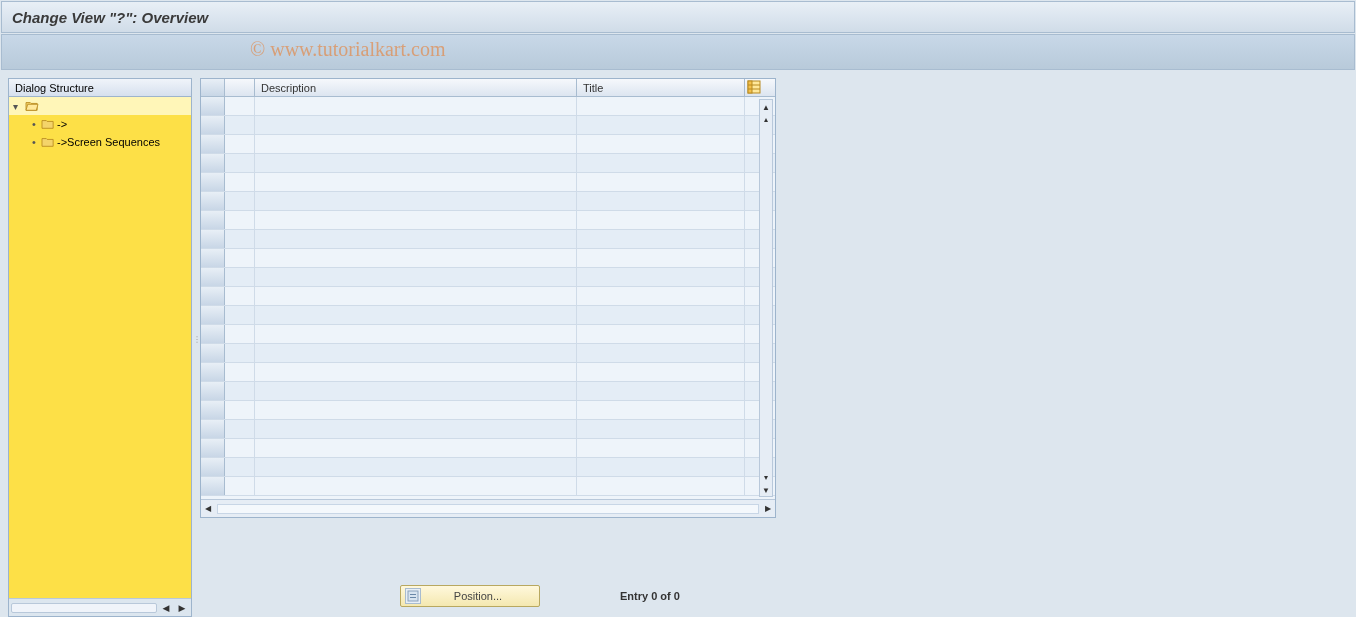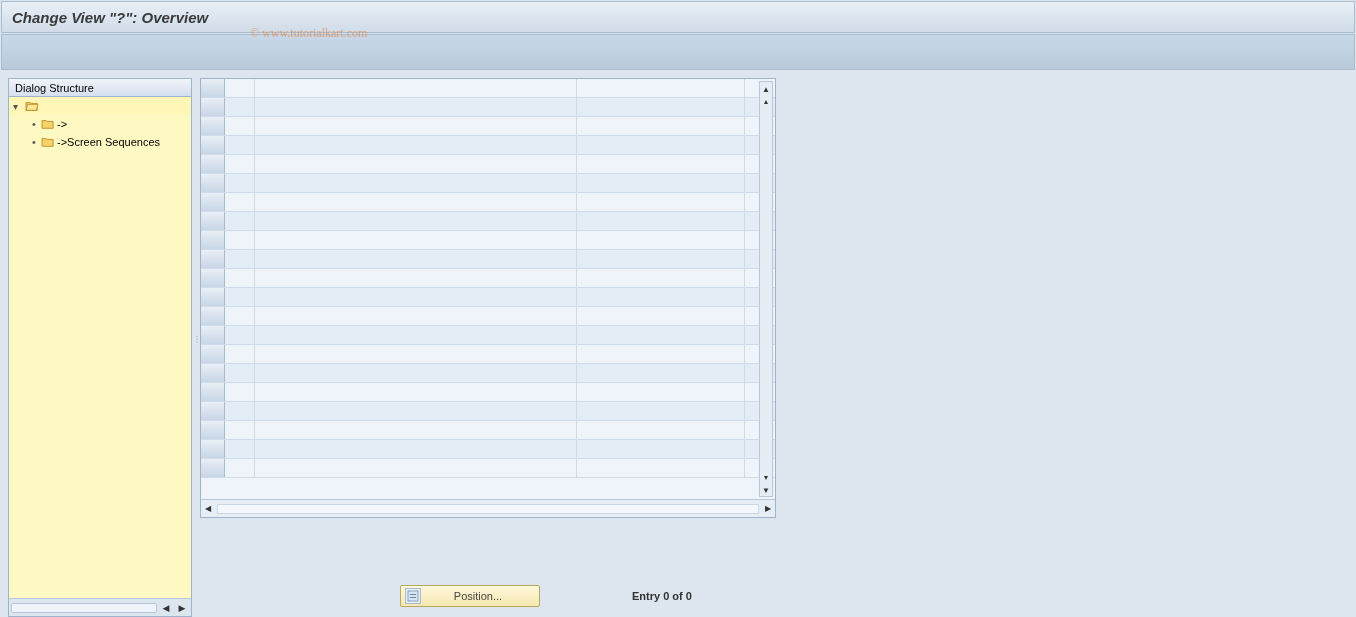--- a/index.html
+++ b/index.html
@@ -31,21 +31,21 @@
     .work-area {
       display: flex;
       position: absolute;
       top: 78px; left: 0; right: 0; bottom: 0;
     }
     
     .tree-panel {
       width: 184px;
       margin-left: 8px;
       border: 1px solid #9db4cc;
-      background: #fef9c3;
+      background: #fde047;
       display:flex; flex-direction:column;
       position:relative;
     }
     .tree-header {
       background: linear-gradient(to bottom, #f0f4fa, #d6e0ee);
       border-bottom: 1px solid #9db4cc;
       padding: 3px 6px;
       height: 18px;
       font-size:11px;
     }
@@ -108,37 +108,37 @@
       background:#e6edf5;border:1px solid #b8c8da;display:flex;flex-direction:column;align-items:center;}
     .grid-vscroll .vbtn{width:12px;height:12px;display:flex;align-items:center;justify-content:center;font-size:8px;color:#333;}
     .grid-vscroll .vbtn.top{margin-top:1px;}
     .grid-vscroll .vbtn.bottom{margin-top:auto;margin-bottom:1px;}
     .grid-hscroll{height:18px;background:#e6edf5;border-top:1px solid #b8c8da;display:flex;align-items:center;}
     .grid-hscroll .hbtn{width:14px;height:14px;display:flex;align-items:center;justify-content:center;font-size:8px;color:#333;}
     .grid-hscroll .track{flex:1;height:10px;background:#f4f8fc;border:1px solid #c8d6e6;margin:0 2px;}
     .cfg-icon svg{width:14px;height:14px;}
     .bottom-bar{
       position:absolute; left:2px; top:506px; width:576px; height:24px;
-      display:flex; align-items:center; gap:32px;
+      display:flex; align-items:center; gap:20px;
     }
     .pos-btn{
       display:flex;align-items:center;gap:6px;
       background:linear-gradient(to bottom,#fff8dc,#f4e8b0);
       border:1px solid #b8a860;
       height:22px;padding:0 10px 0 4px;border-radius:2px;
       margin-left:200px;
       min-width:140px;
       justify-content:flex-start;
     }
     .pos-btn .pos-icon{width:16px;height:16px;background:#e8eff6;border:1px solid #a8bcd0;display:flex;align-items:center;justify-content:center;}
     .pos-btn .pos-label{flex:1;text-align:center;color:#444;}
     .entry-label{color:#333;margin-left:60px;font-weight:bold;}
     .watermark{
-      position:absolute;top:26px;left:250px;
-      color:rgba(231,125,49,0.6);font-size:12px;font-family:Georgia,serif;
+      position:absolute;top:38px;left:250px;
+      color:rgba(231,125,49,0.6);font-size:20px;font-family:Georgia,serif;
       pointer-events:none;z-index:100;
     }
   </style>
 </head>
 <body>
 
 <div class="title-bar">
   <span>Change View "?": Overview</span>
 </div>
 <div class="toolbar-bar"></div>
@@ -184,20 +184,36 @@
       <div class="scroll-btn">▶</div>
     </div>
   </div>
 
   <div class="splitter">
     <div class="dots">⋮</div>
   </div>
 
   <div class="right-panel">
     <div class="table-wrap">
+      <div class="grid-head">
+        <div class="gh sel"></div>
+        <div class="gh spacer"></div>
+        <div class="gh desc">Description</div>
+        <div class="gh title">Title</div>
+        <div class="gh cfg">
+          <span class="cfg-icon">
+            <svg viewBox="0 0 14 14">
+                <rect x="1" y="1" width="12" height="12" fill="#ffe89a" stroke="#b88a20"></rect>
+                <rect x="1" y="1" width="4" height="12" fill="#f4c04a" stroke="#b88a20"></rect>
+                <line x1="1" y1="5" x2="13" y2="5" stroke="#b88a20"></line>
+                <line x1="1" y1="9" x2="13" y2="9" stroke="#b88a20"></line>
+              </svg>
+          </span>
+        </div>
+      </div>
       <div class="grid-body">
 
         <div class="grid-row">
             <div class="gc sel"></div>
             <div class="gc spacer"></div>
             <div class="gc desc"></div>
             <div class="gc title"></div>
           </div>
         <div class="grid-row">
             <div class="gc sel"></div>

